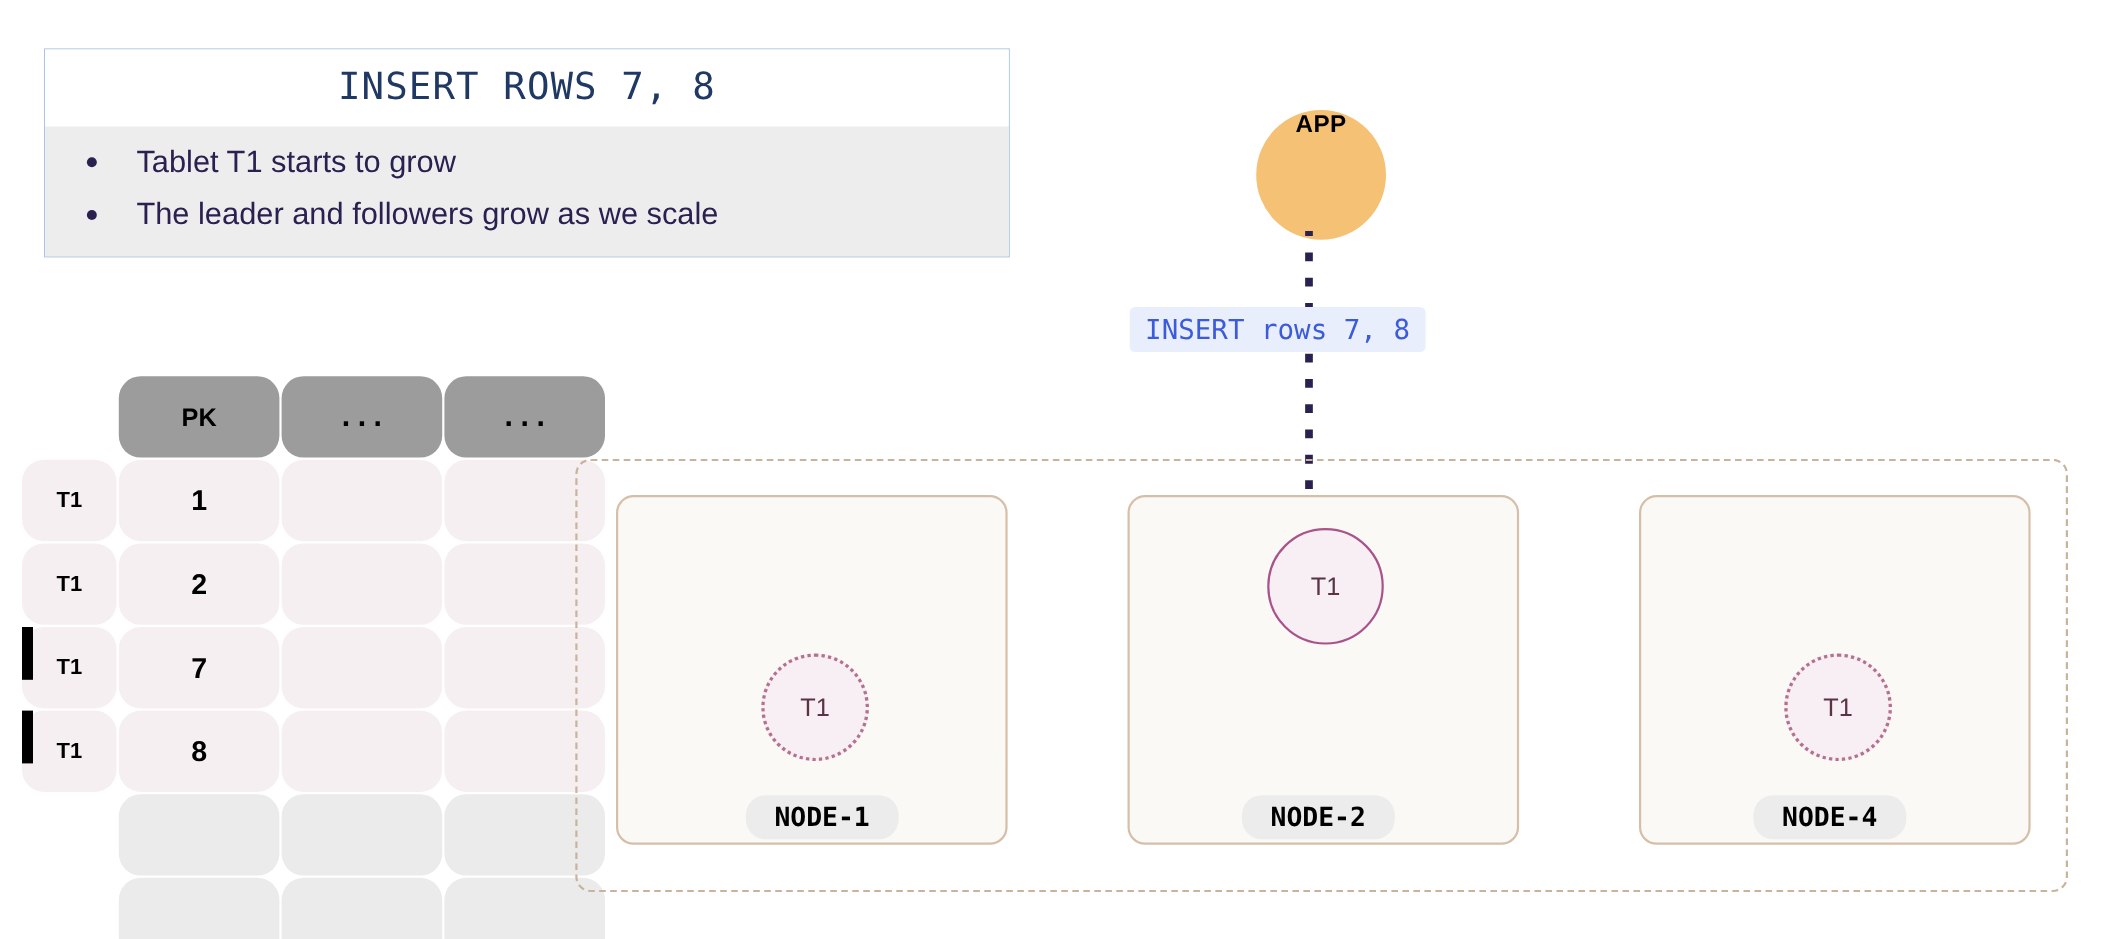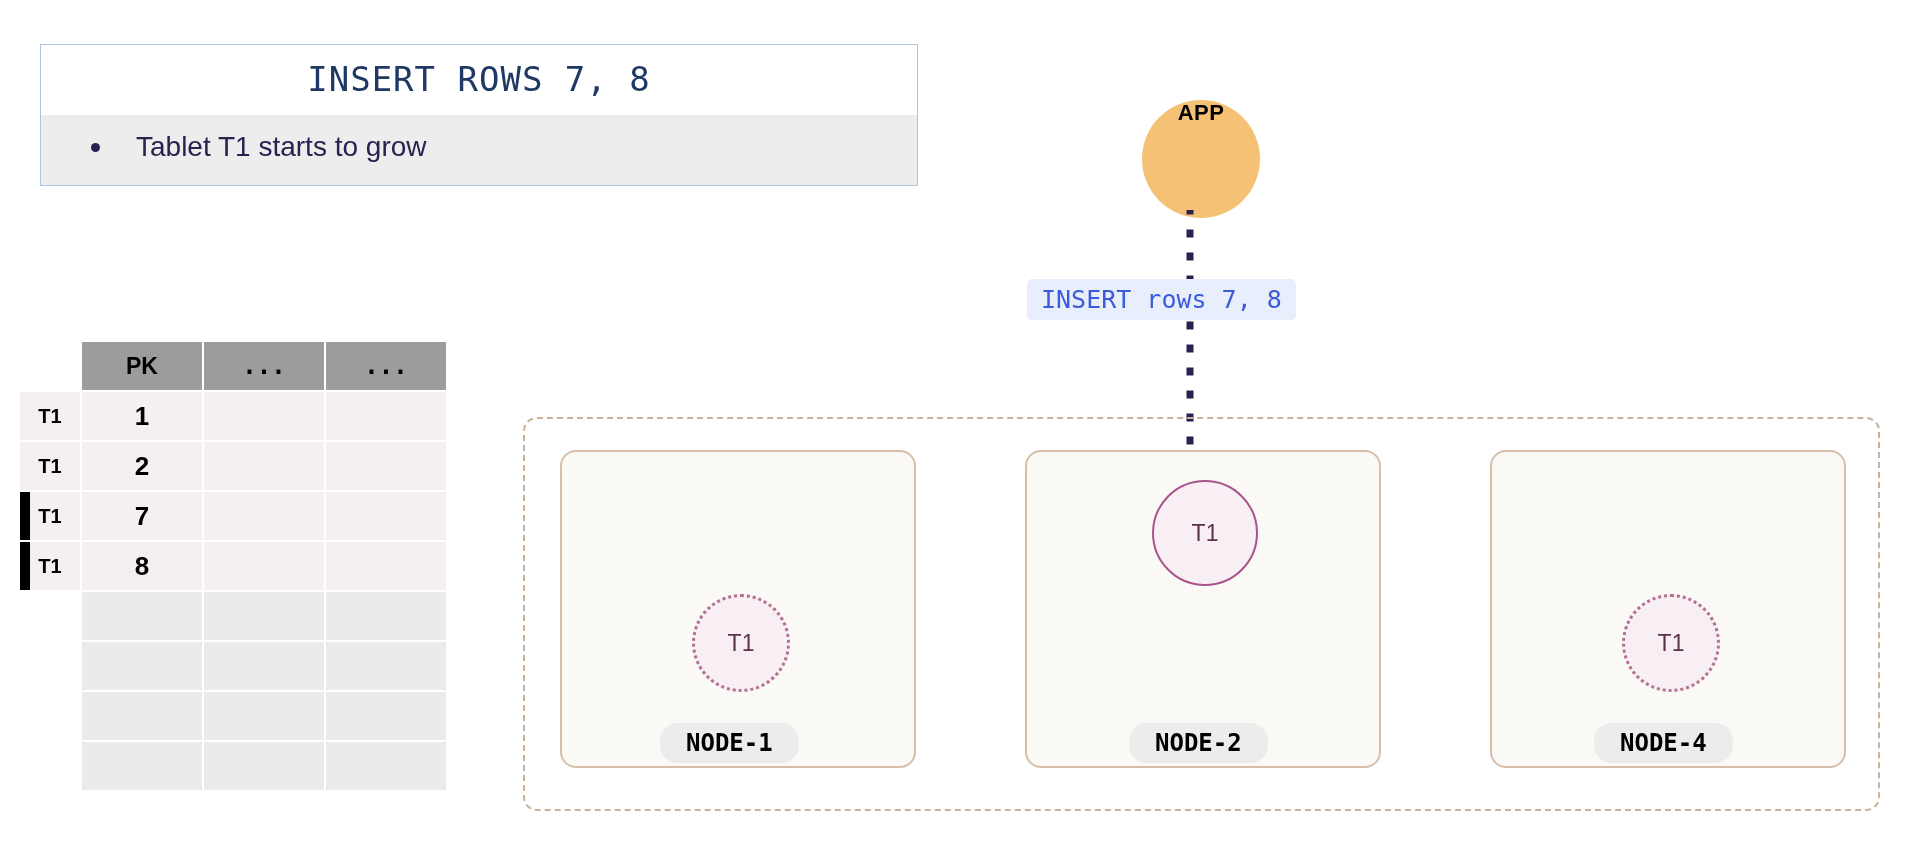--- a/index.html
+++ b/index.html
@@ -30,21 +30,21 @@
     font-family: "DejaVu Sans Mono", "Liberation Mono", monospace;
     font-size: 34px;
     color: #1f3864;
     text-align: center;
     padding: 14px 0 16px 0;
     letter-spacing: 1px;
     background: #ffffff;
   }
   #callout-body {
     background: #ededed;
-    padding: 8px 0 14px 16px;
+    padding: 8px 0 14px 4px;
   }
   .bullet-row {
     display: flex;
     align-items: center;
     padding: 3px 0 3px 34px;
   }
   .bullet-dot {
     width: 9px;
     height: 9px;
     border-radius: 50%;
@@ -64,22 +64,23 @@
     position: absolute;
     left: 18px;
     top: 340px;
   }
   #pk-table {
     border-collapse: separate;
     border-spacing: 2px;
     table-layout: fixed;
   }
   #pk-table td, #pk-table th {
-    padding: 0;
+    padding: 13px;
     margin: 0;
+    border-radius: 20px;
   }
   .tag-cell {
     width: 60px;
     height: 48px;
     text-align: center;
     vertical-align: middle;
     font-size: 20px;
     font-weight: bold;
     color: #000000;
     position: relative;
@@ -195,21 +196,21 @@
     top: 304px;
     background: #ececec;
     border-radius: 18px;
     padding: 6px 26px;
     font-family: "DejaVu Sans Mono", "Liberation Mono", monospace;
     font-size: 24px;
     font-weight: bold;
     color: #000000;
     white-space: nowrap;
   }
-  #node-label-1 { left: 135px; text-align: right; }
+  #node-label-1 { left: 153px; text-align: right; }
   #node-label-2 { left: 604px; text-align: right; }
   #node-label-3 { left: 1069px; }
 
   .tablet {
     position: absolute;
     border-radius: 50%;
     background: #f7eff3;
     display: flex;
     align-items: center;
     justify-content: center;
@@ -233,20 +234,24 @@
 </style>
 </head>
 <body>
 
 <div id="callout">
   <div id="callout-title">INSERT ROWS 7, 8</div>
   <div id="callout-body">
     <div class="bullet-row">
       <span class="bullet-dot"></span>
       <span class="bullet-text">Tablet T1 starts to grow</span>
+    </div>
+    <div class="bullet-row">
+      <span class="bullet-dot"></span>
+      <span class="bullet-text">The leader and followers grow as we scale</span>
     </div>
   </div>
 </div>
 
 <div id="table-wrap">
   <table id="pk-table">
     <thead>
       <tr>
         <th class="tag-cell"></th>
         <th class="hdr pk-hdr">PK</th>

